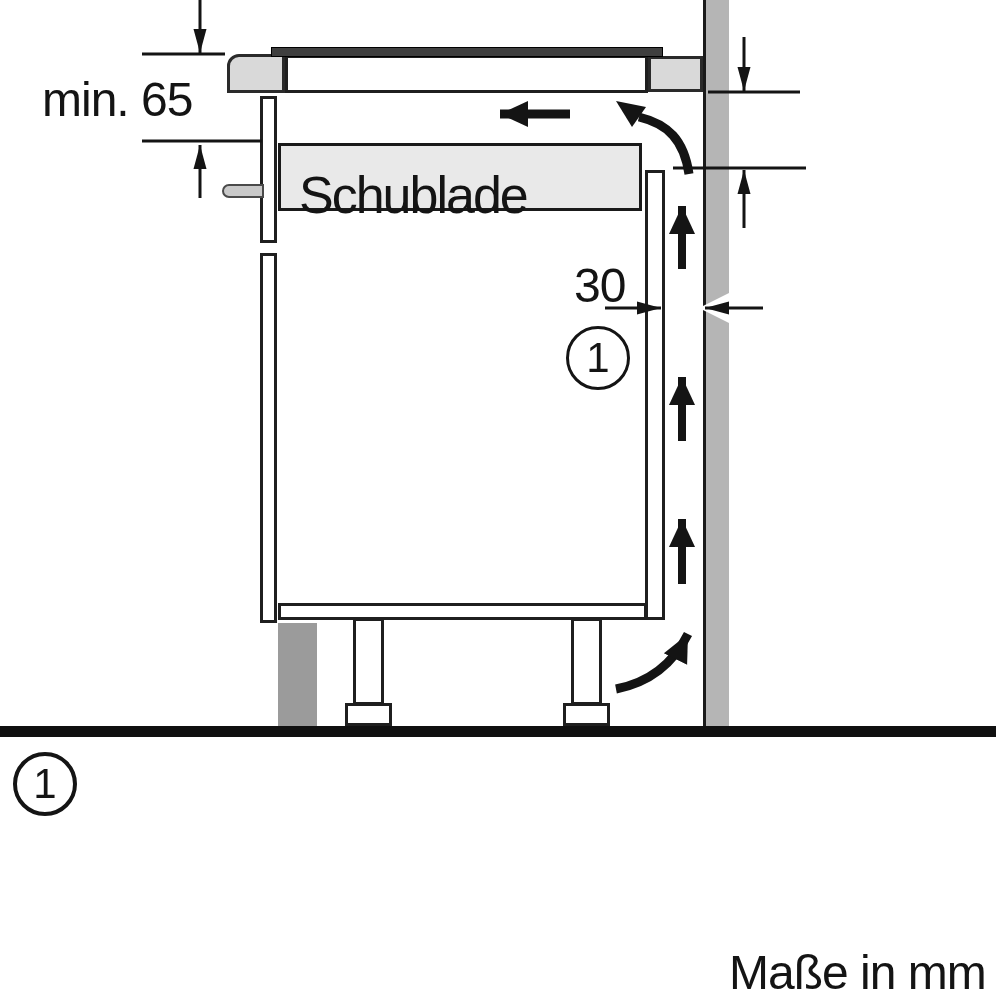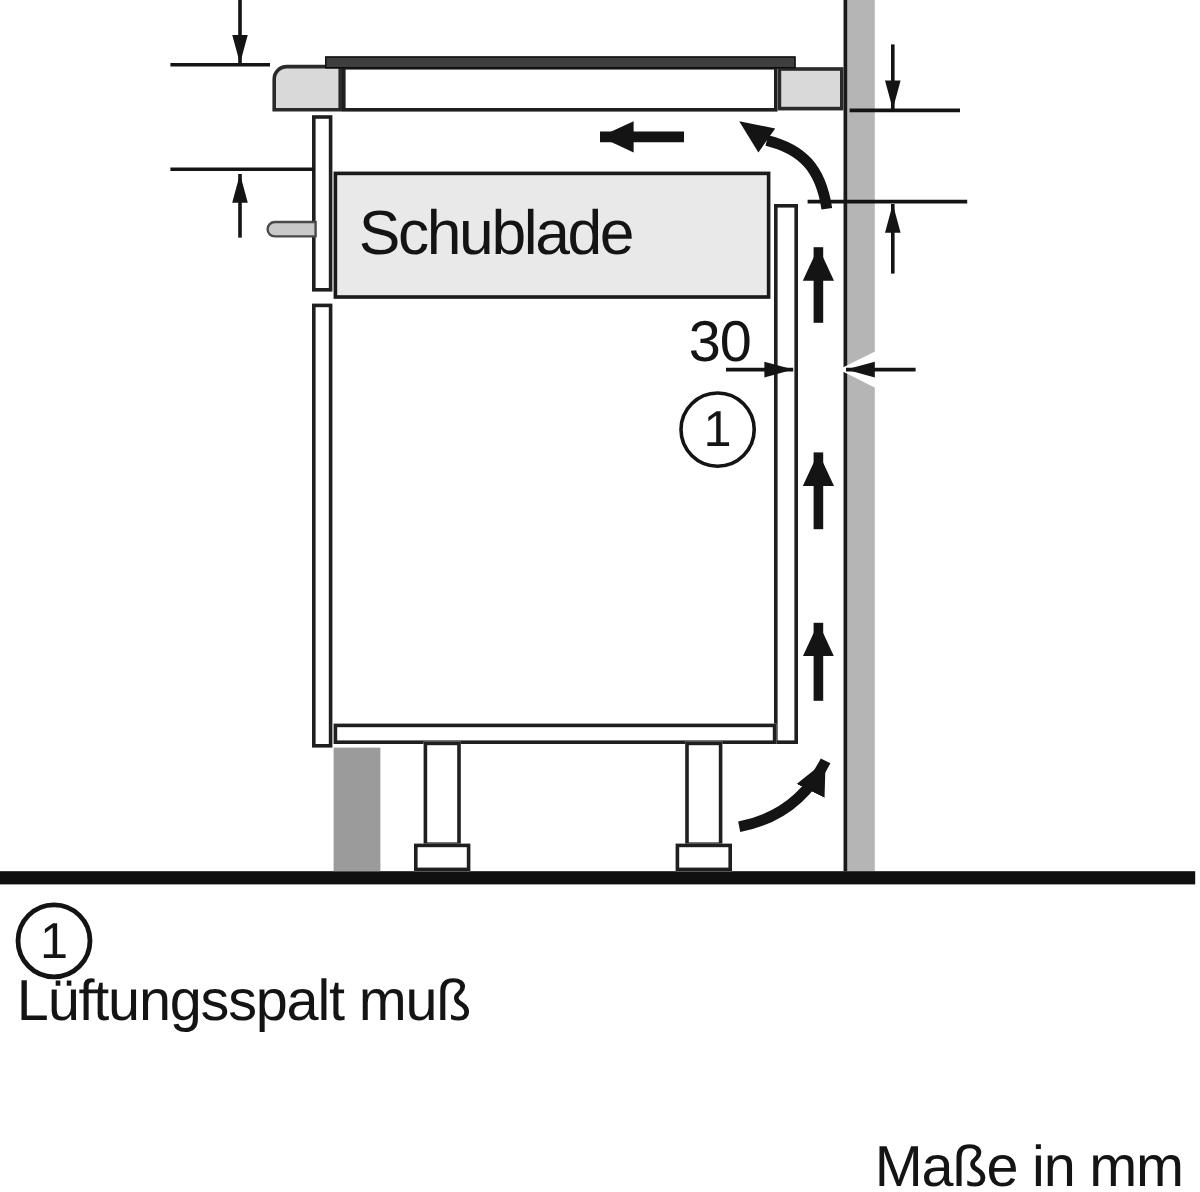--- a/index.html
+++ b/index.html
@@ -28,21 +28,21 @@
   
   #wall{left:703px;top:0;width:26px;height:726px;background:var(--c-wall,#b5b5b5);border-left:3px solid #1a1a1a;}
   #floor{left:0;top:726px;width:996px;height:11px;background:#101010;}
   #worktop-front{left:227px;top:54px;width:58px;height:39px;background:var(--c-worktop,#d9d9d9);border:3px solid #2a2a2a;border-top-left-radius:12px;}
   #hob-body{left:285px;top:55px;width:363px;height:38px;}
   #worktop-rear{left:648px;top:56px;width:55px;height:36px;background:var(--c-worktop,#d9d9d9);border:3px solid #2a2a2a;}
   #hob-glass{left:271px;top:47px;width:392px;height:10px;background:var(--c-glass,#3f3f3f);border:1.5px solid #000;}
   #drawer-front{left:260px;top:96px;width:17px;height:147px;}
   #drawer-handle{left:222px;top:184px;width:42px;height:14px;background:var(--c-handle,#c9c9c9);border:2px solid #4a4a4a;border-radius:7px 0 0 7px;}
   #door-front{left:260px;top:253px;width:17px;height:370px;}
-  #drawer-box{left:278px;top:143px;width:364px;height:106px;background:var(--c-drawer,#e9e9e9);border:3px solid #1a1a1a;}
+  #drawer-box{left:278px;top:143px;width:364px;height:68px;background:var(--c-drawer,#e9e9e9);border:3px solid #1a1a1a;}
   #drawer-label{position:absolute;left:18px;top:23px;font-size:52px;letter-spacing:-2px;line-height:1;color:#141414;white-space:nowrap;}
   #rear-panel{left:645px;top:170px;width:20px;height:450px;}
   #bottom-panel{left:278px;top:603px;width:369px;height:17px;}
   #leg1-shaft{left:353px;top:618px;width:31px;height:87px;}
   #leg2-shaft{left:571px;top:618px;width:31px;height:87px;}
   #leg1-foot{left:345px;top:703px;width:47px;height:23px;}
   #leg2-foot{left:563px;top:703px;width:47px;height:23px;}
   #plinth{left:278px;top:623px;width:39px;height:103px;background:var(--c-plinth,#9b9b9b);}
   #overlay{position:absolute;left:0;top:0;width:1000px;height:993px;pointer-events:none;}
 
@@ -116,26 +116,26 @@
       <line x1="570" y1="114" x2="500" y2="114" stroke-width="9" marker-end="url(#airHead)"></line>
       <path d="M 689 174 C 684 140 668 124 639 117" stroke-width="9"></path>
       <polygon points="616,101 646,107 632,127" fill="#141414" stroke="none"></polygon>
       <line x1="682" y1="269" x2="682" y2="206" stroke-width="8" marker-end="url(#airHead)"></line>
       <line x1="682" y1="441" x2="682" y2="377" stroke-width="8" marker-end="url(#airHead)"></line>
       <line x1="682" y1="584" x2="682" y2="519" stroke-width="8" marker-end="url(#airHead)"></line>
       <path d="M 616 689 C 652 682 674 662 688 634" stroke-width="9" marker-end="url(#airHead)"></path>
     </g>
   </svg>
 
+  <div id="lbl-min65" class="dim-label">min. 65</div>
   <div id="lbl-gap20" class="dim-label">30</div>
 
   <div id="callout-diagram" class="callout-circle">
     <span>1</span>
   </div>
 
   <div id="callout-note" class="callout-circle">
     <span>1</span>
   </div>
-  <div id="note-line1" class="note-text">Lüftungsspalt muß</div>
 
   <div id="units-note" class="note-text">Maße in mm</div>
 
 </div>
 
 </body></html>

